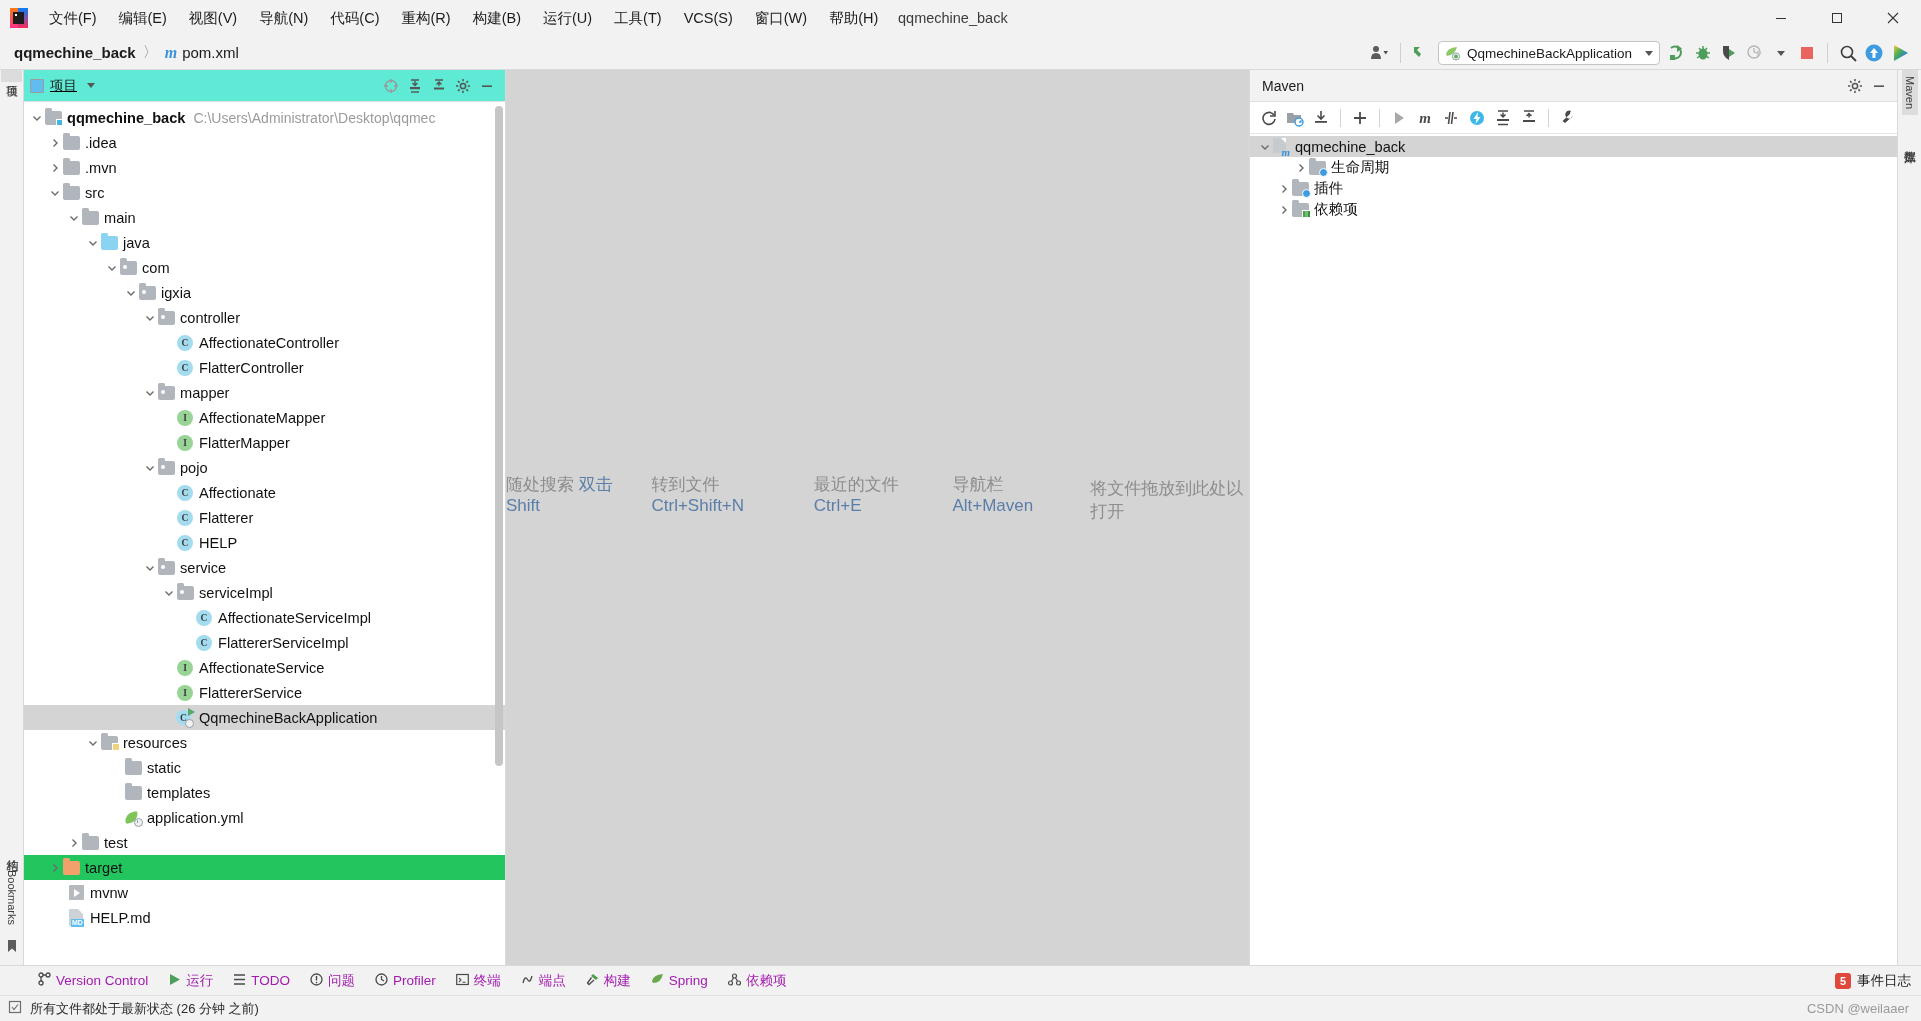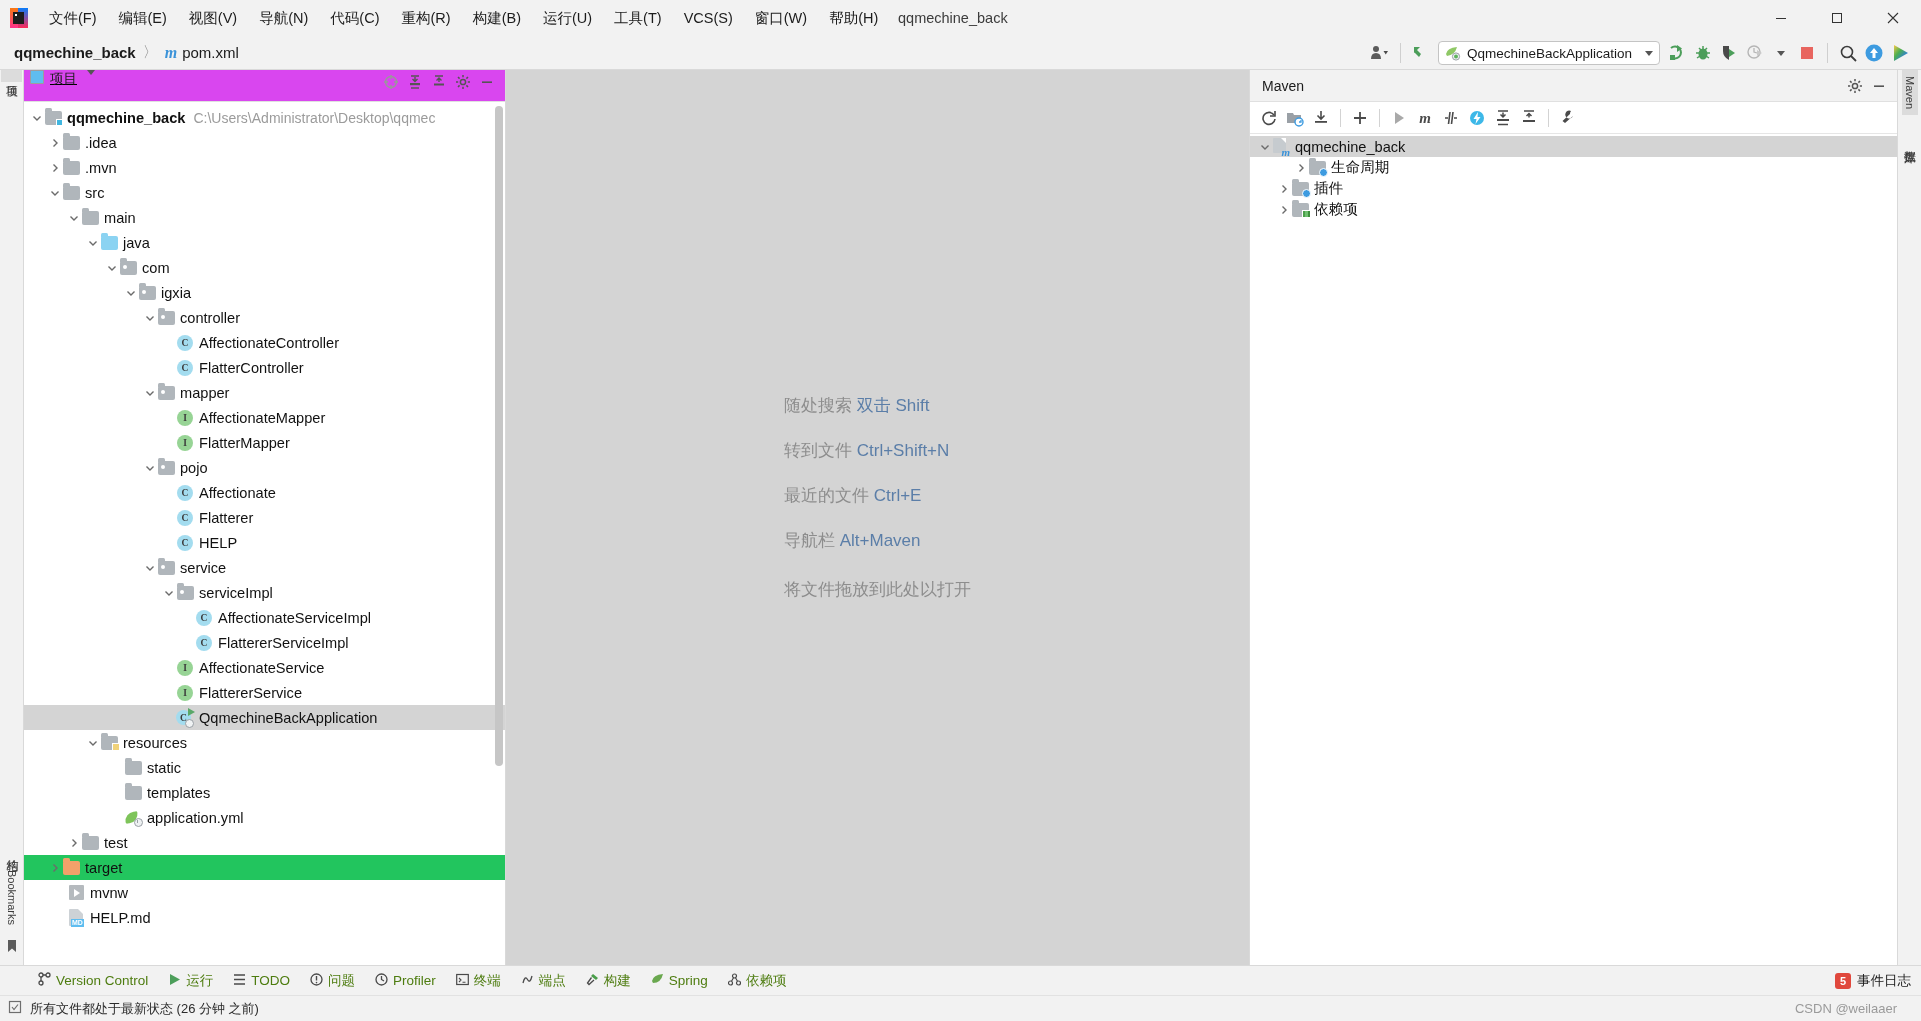--- a/index.html
+++ b/index.html
@@ -79,21 +79,21 @@
     width: 24px; flex: 0 0 24px; background: #f2f2f2; border-left: 1px solid #d9d9d9;
     display: flex; flex-direction: column; align-items: center;
   }
 
   
   .proj-panel {
     width: 482px; flex: 0 0 482px; background: #ffffff; display: flex; flex-direction: column;
     border-right: 1px solid #d9d9d9; min-height: 0;
   }
   .panel-head {
-    height: 32px; flex: 0 0 32px; background: #d946ef; display: flex; align-items: flex-start;
+    height: 32px; flex: 0 0 32px; background: #5eead4; display: flex; align-items: center;
     padding: 0 6px; border-bottom: 1px solid #e0e0e0; text-decoration: underline;
   }
   .panel-title { font-size: 13.5px; color: #1b1b1b; margin-left: 6px; }
   .panel-head-icons { margin-left: auto; display: flex; align-items: center; }
   .ph-icon { width: 24px; height: 24px; display: flex; align-items: center; justify-content: center; }
   .blue-square { width: 14px; height: 14px; background: #5fbdf0; border: 1.5px solid #9d9d9d; border-radius: 1px; }
 
   .tree { flex: 1 1 auto; overflow: hidden; position: relative; padding-top: 3px; font-size: 14.6px; color: #111; }
   .node { height: 25px; display: flex; align-items: center; white-space: nowrap; cursor: default; }
   .node.selected { background: #d4d4d4; }
@@ -148,21 +148,21 @@
 
   .v-scroll {
     position: absolute; right: 2px; top: 4px; width: 8px; background: #c6c6c6; border-radius: 4px;
   }
 
   
   .editor {
     flex: 1 1 auto; background: #d4d4d4; position: relative; display: flex;
     align-items: center; justify-content: center; min-width: 0;
   }
-  .hints { display: flex; flex-direction: column; gap: 22px; margin-top: -40px; }
+  .hints { display: flex; flex-direction: row; gap: 22px; margin-top: -40px; }
   .hint { font-size: 17px; color: #8d8d8d; }
   .hint .key { color: #5b7ea8; }
   .hint.plain { color: #8d8d8d; margin-top: 4px; }
 
   
   .maven-panel {
     width: 648px; flex: 0 0 648px; background: #fff; display: flex; flex-direction: column;
     border-left: 1px solid #d9d9d9; min-height: 0;
   }
   .mvn-head {
@@ -178,30 +178,30 @@
   .mv-sep { width:1px; height:18px; background:#d3d3d3; margin:0 6px; }
   .mvn-tree { flex: 1 1 auto; padding-top: 2px; font-size: 14.4px; overflow: hidden; }
   .mnode { height: 21px; display: flex; align-items: center; white-space: nowrap; }
   .mnode.selected { background: #d4d4d4; }
 
   
   .tool-strip {
     height: 30px; flex: 0 0 30px; background: #f2f2f2; display: flex; align-items: center;
     border-top: 1px solid #d9d9d9; position: relative; padding-left: 28px;
   }
-  .ts-item { display: flex; align-items: center; gap: 5px; padding: 0 10px; height: 30px; font-size: 13.5px; color: #4d7c0f; }
+  .ts-item { display: flex; align-items: center; gap: 5px; padding: 0 10px; height: 30px; font-size: 13.5px; color: #a21caf; }
   .ts-right { position: absolute; right: 10px; display: flex; align-items: center; gap: 6px; font-size: 13.5px; color: #1b1b1b; }
   .ts-badge { width:16px; height:16px; border-radius:3px; background:#e0483d; color:#fff; font-size:11px; font-weight:bold; display:flex; align-items:center; justify-content:center;}
 
   .statusbar {
     height: 26px; flex: 0 0 26px; background: #f2f2f2; display: flex; align-items: center;
     border-top: 1px solid #e2e2e2; padding-left: 8px; position: relative;
   }
   .status-text { font-size: 13px; color: #2b2b2b; margin-left: 8px; }
-  .watermark { position: absolute; right: 24px; font-size: 13px; color: #9a9a9a; }
+  .watermark { position: absolute; right: 12px; font-size: 13px; color: #9a9a9a; }
 </style>
 </head>
 <body>
 
 <div class="app">
 
   <div class="titlebar">
     <div class="logo">
       <div class="lg-a"></div>
         <div class="lg-b"></div>

